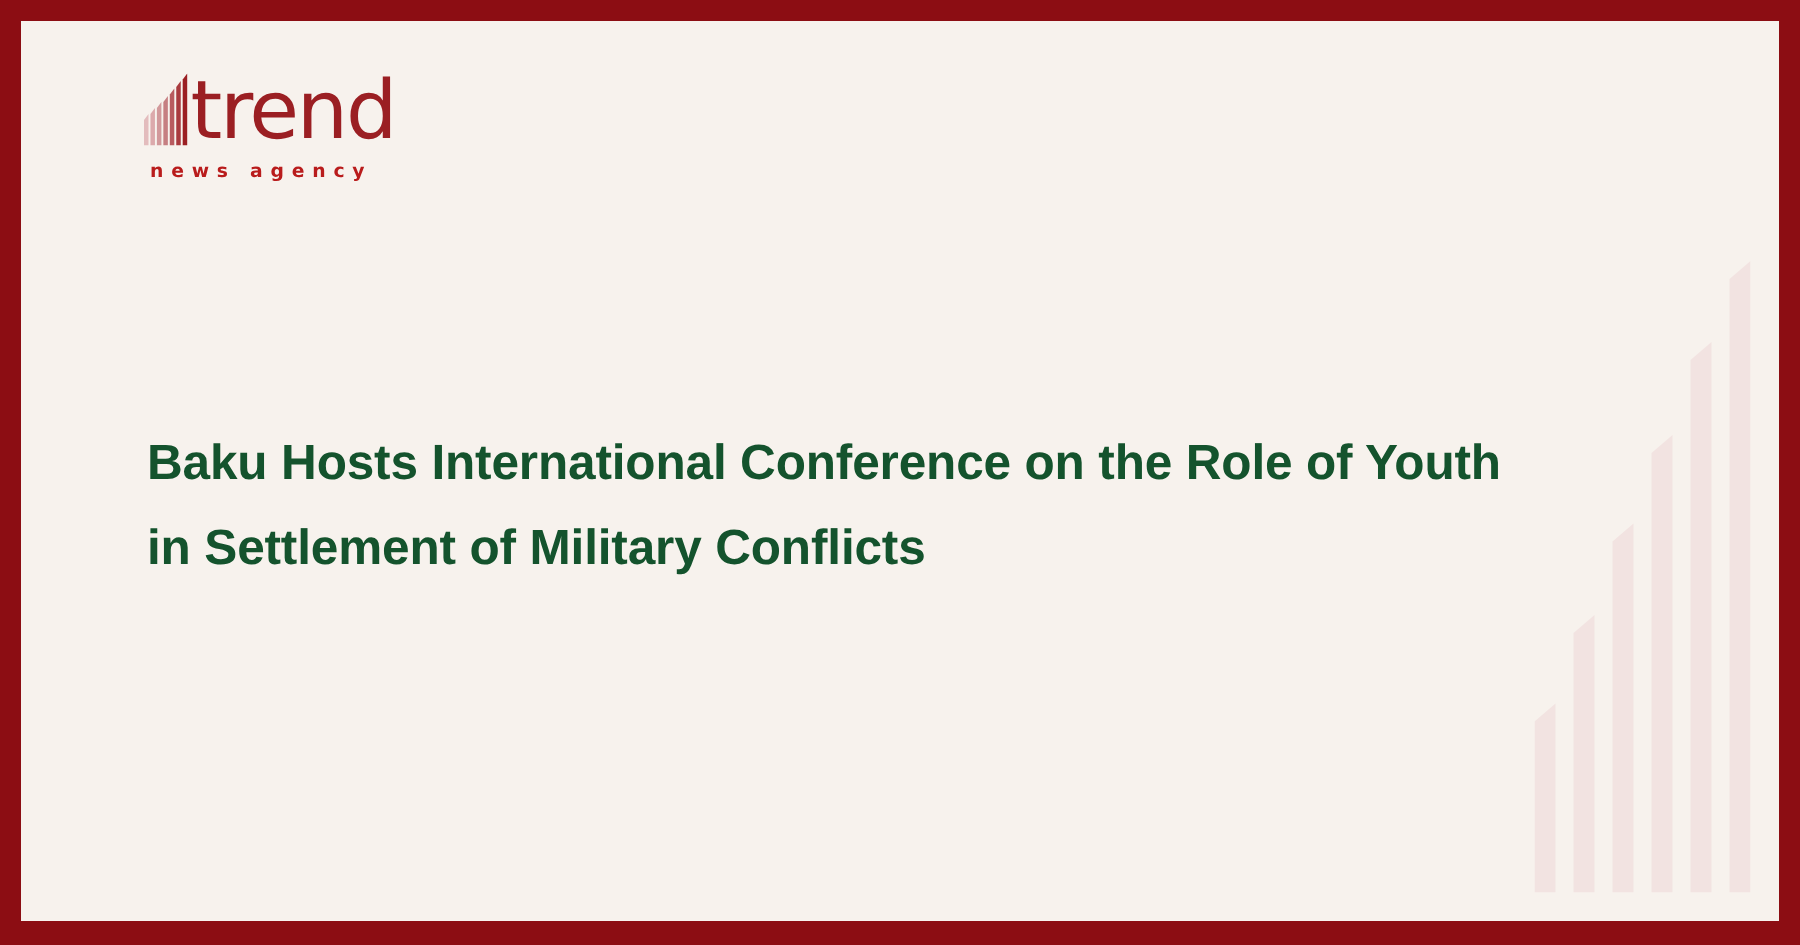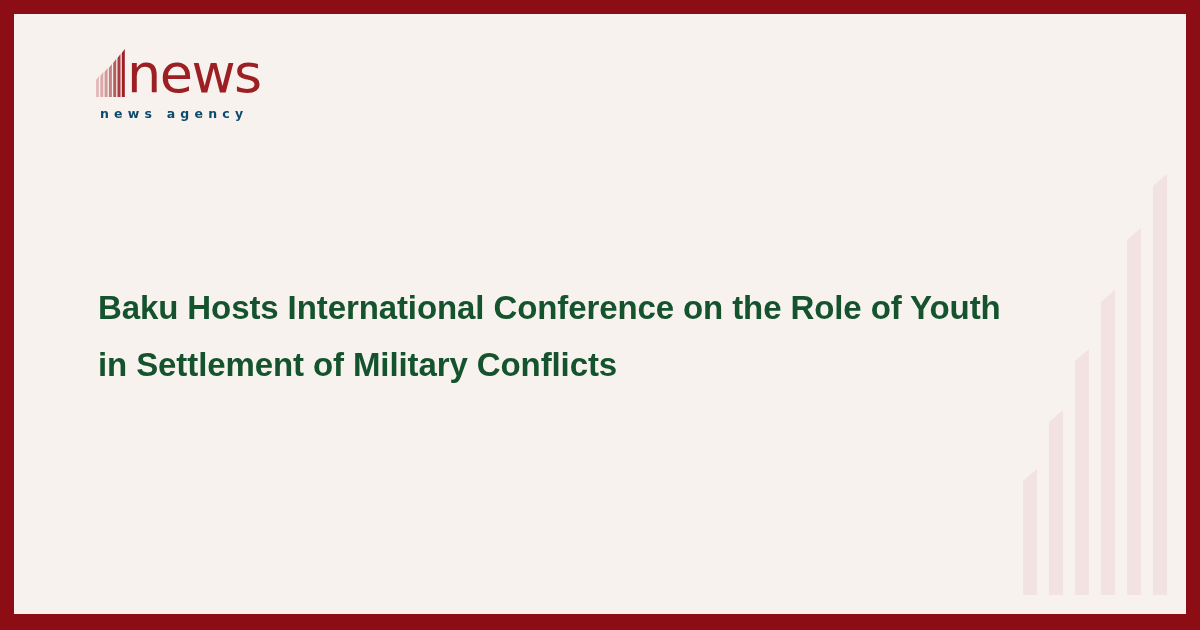--- a/index.html
+++ b/index.html
@@ -67,21 +67,21 @@
     font-weight: 400;
     color: #9b1f23;
     letter-spacing: -1.5px;
   }
   #logo-tagline {
     margin-top: 7px;
     margin-left: 4px;
     font-family: "DejaVu Sans", sans-serif;
     font-size: 12.5px;
     font-weight: 600;
-    color: #0c4a6e;
+    color: #b91c1c;
     letter-spacing: 5.2px;
   }
 
   
   #headline {
     position: absolute;
     left: 84px;
     top: 265px;
     width: 930px;
     margin: 0;
@@ -114,21 +114,21 @@
       <div id="logo-lockup">
         <svg id="logo-mark" viewBox="0 0 30 48" aria-hidden="true">
           <polygon points="0,31 3,27 3,48 0,48" fill="#e3bcbd"></polygon>
           <polygon points="4.3,27 7.3,23 7.3,48 4.3,48" fill="#dcaaac"></polygon>
           <polygon points="8.6,23 11.6,19 11.6,48 8.6,48" fill="#d2999b"></polygon>
           <polygon points="12.9,19 15.9,15 15.9,48 12.9,48" fill="#c67f82"></polygon>
           <polygon points="17.2,14 20.2,10 20.2,48 17.2,48" fill="#b85b5f"></polygon>
           <polygon points="21.5,9 24.5,5 24.5,48 21.5,48" fill="#a93a3e"></polygon>
           <polygon points="25.8,4 28.8,0 28.8,48 25.8,48" fill="#9b1f23"></polygon>
         </svg>
-        <span id="logo-wordmark">news</span>
+        <span id="logo-wordmark">trend</span>
       </div>
       <div id="logo-tagline">news agency</div>
     </div>
 
     <h1 id="headline">Baku Hosts International Conference on the Role of Youth in Settlement of Military Conflicts</h1>
 
   </div>
 </div>
 
 </body></html>

